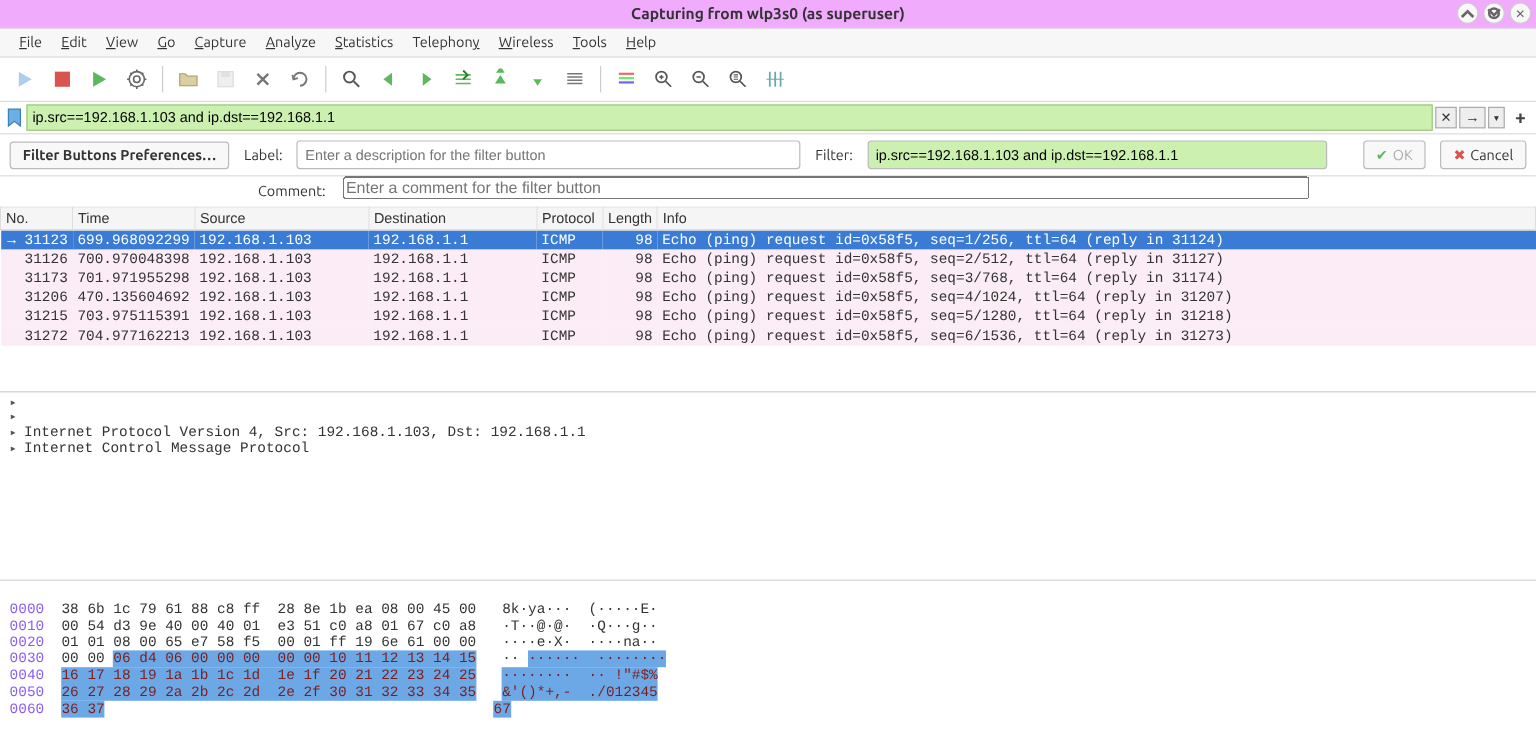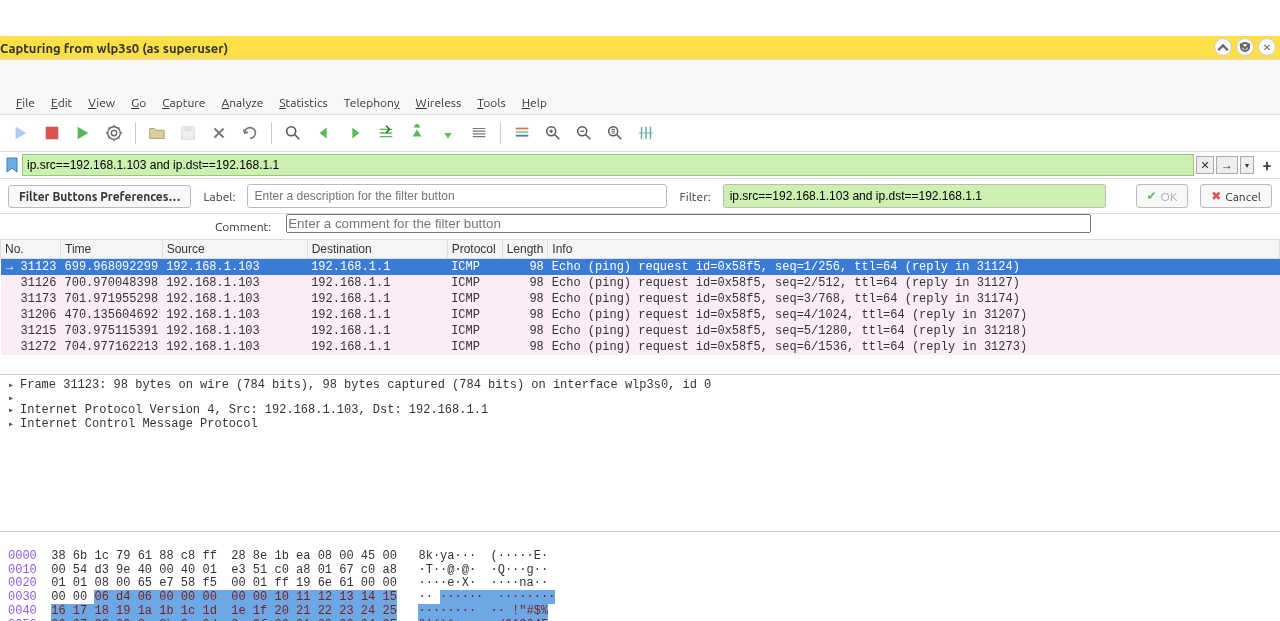--- a/index.html
+++ b/index.html
@@ -1,42 +1,42 @@
 <!DOCTYPE html>
 <html><head>
 <meta charset="utf-8">
 <style>
   * { box-sizing: border-box; margin: 0; padding: 0; }
   body { font-family: "Segoe UI", "Ubuntu", sans-serif; font-size: 12px; background: #fff; color: #333; width: 1280px; }
-  .titlebar { background: #fde047; height: 24px; display: flex; align-items: center; justify-content: flex-start; position: relative; border-bottom: 1px solid #ddd; margin-top: 36px; }
+  .titlebar { background: #f0abfc; height: 24px; display: flex; align-items: center; justify-content: center; position: relative; border-bottom: 1px solid #ddd; }
   .titlebar .title { font-weight: bold; font-size: 13px; }
   .titlebar .win-btns { position: absolute; right: 4px; top: 2px; display: flex; gap: 4px; }
   .titlebar .win-btn { width: 18px; height: 18px; border: 1px solid #ccc; border-radius: 50%; background: #f8f8f8; display: flex; align-items: center; justify-content: center; font-size: 10px; color: #666; cursor: pointer; }
   .menubar { display: flex; gap: 0; padding: 2px 8px; border-bottom: 1px solid #ddd; background: #f7f7f7; }
-  .menubar .menu-item { padding: 3px 8px; cursor: pointer; margin-top: 31px; }
+  .menubar .menu-item { padding: 3px 8px; cursor: pointer; }
   .menubar .menu-item .ul { text-decoration: underline; }
   .toolbar { display: flex; gap: 5px; padding: 5px 8px; border-bottom: 1px solid #ddd; align-items: center; }
   .tool-btn { width: 26px; height: 26px; border: 1px solid transparent; border-radius: 3px; display: flex; align-items: center; justify-content: center; cursor: pointer; }
   .tool-btn svg { width: 18px; height: 18px; }
   .tool-sep { width: 1px; height: 22px; background: #ccc; margin: 0 3px; }
   .filter-bar { display: flex; align-items: center; padding: 2px 4px; border-bottom: 1px solid #ddd; gap: 2px; }
   .filter-input { flex: 1; height: 22px; padding: 2px 4px; border: 1px solid #9cc67e; background: #ccf0af; font-size: 12px; }
   .filter-bookmark { width: 16px; height: 16px; display:inline-block; }
   .filter-clear { width: 18px; height: 18px; border: 1px solid #aaa; background: #eee; display:flex; align-items:center; justify-content:center; font-size: 11px; cursor:pointer; }
   .filter-apply-arrow { width: 22px; height: 18px; border:1px solid #aaa; background:#eee; display:flex; justify-content:center; align-items:center; cursor:pointer;}
   .filter-dropdown { width:14px; height:18px; border:1px solid #aaa; background:#eee; display:flex; justify-content:center; align-items:center; cursor:pointer; font-size:8px;}
   .filter-plus { width: 18px; height: 18px; display:flex; align-items:center; justify-content:center; font-size: 16px; font-weight:bold; color:#444; cursor:pointer; margin-left:2px;}
   .filter-buttons-row { display: flex; align-items: center; padding: 5px 8px; gap: 12px; border-bottom: 1px solid #ddd; }
   .filter-buttons-row .btn { padding: 4px 10px; border: 1px solid #bbb; border-radius: 3px; background: #f8f8f8; cursor: pointer; font-weight: bold; }
   .filter-buttons-row .lbl { font-size: 12px; }
   .filter-buttons-row input[type=text] { height: 24px; padding: 2px 6px; border: 1px solid #bbb; border-radius: 3px; font-size: 12px; }
   .filter-display { flex: 1; height: 24px; padding: 2px 6px; border: 1px solid #9cc67e; background: #ccf0af; font-size: 12px; border-radius: 3px; }
   .btn-icon { display: flex; align-items: center; gap: 4px; padding: 4px 10px; border: 1px solid #bbb; border-radius: 3px; background: #f8f8f8; cursor: pointer; white-space: nowrap; }
   .btn-icon.disabled { color: #aaa; }
-  .packet-list { height: 136px; overflow: auto; border-bottom: 1px solid #ccc; }
+  .packet-list { height: 155px; overflow: auto; border-bottom: 1px solid #ccc; }
   .packet-list table { width: 100%; border-collapse: collapse; font-family: "Liberation Mono","Menlo","Consolas",monospace; font-size: 12px; }
   .packet-list th { text-align: left; padding: 2px 4px; border: 1px solid #ddd; background: #f5f5f5; font-family: "Segoe UI",sans-serif; font-weight: normal; white-space: nowrap; position: sticky; top:0; }
   .packet-list td { padding: 1px 4px; white-space: nowrap; }
   .packet-list tbody tr { background: #fbecf5; margin-top: 40px; }
   .packet-list tbody tr.selected { background: #3a7bd5; color: #fff; }
   .packet-details { height: 157px; overflow: auto; padding: 4px 8px; border-bottom: 1px solid #ccc; font-family: "Liberation Mono","Menlo","Consolas",monospace; font-size: 12px; line-height: 1.15; }
   .packet-details .tree-row { display: flex; align-items: baseline; }
   .packet-details .tree-arrow { width: 12px; cursor:pointer; color:#555; font-size:10px; }
   .hex-dump { height: 125px; overflow: auto; padding: 4px 8px; font-family: "Liberation Mono","Menlo","Consolas",monospace; font-size: 12px; line-height: 1.15; white-space: pre; background: #fff; }
   .hex-dump .offset { color: #8b5cf6; }
@@ -304,21 +304,20 @@
           <td style="text-align:right">98</td>
           <td>Echo (ping) request  id=0x58f5, seq=6/1536, ttl=64 (reply in 31273)</td>
         </tr>
       </tbody>
   </table>
 </div>
 
 <div class="packet-details">
   <div class="tree-row">
       <span class="tree-arrow">▸</span>
-      <span>Frame 31123: 98 bytes on wire (784 bits), 98 bytes captured (784 bits) on interface wlp3s0, id 0</span>
     </div>
   <div class="tree-row">
       <span class="tree-arrow">▸</span>
     </div>
   <div class="tree-row">
       <span class="tree-arrow">▸</span>
       <span>Internet Protocol Version 4, Src: 192.168.1.103, Dst: 192.168.1.1</span>
     </div>
   <div class="tree-row">
       <span class="tree-arrow">▸</span>

